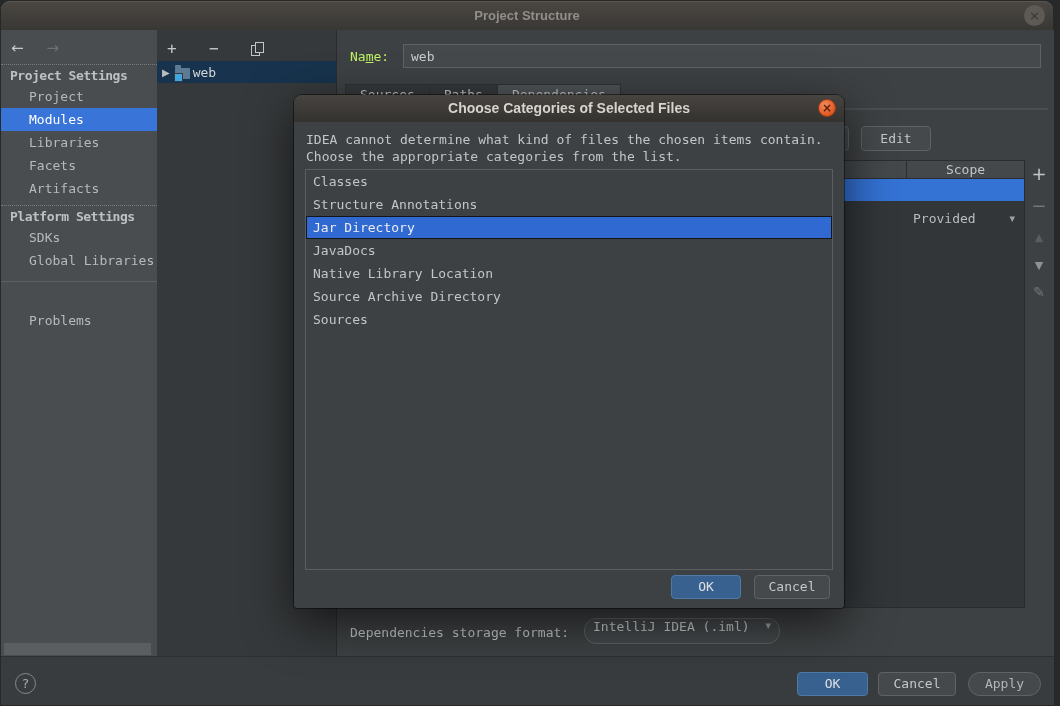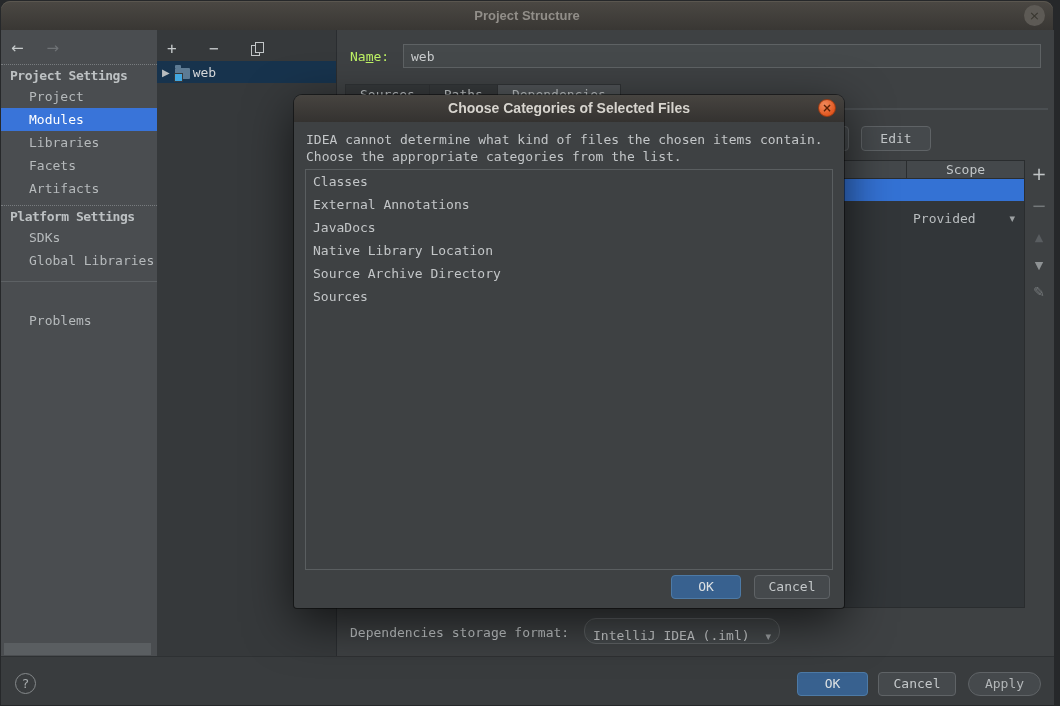--- a/index.html
+++ b/index.html
@@ -92,21 +92,21 @@
     display:flex; flex-direction:column; align-items:center; font-family:"DejaVu Sans", sans-serif; }
   #side-toolbar .i-plus  { color:#c2c6c8; font-size:18px; margin-top:3px; }
   #side-toolbar .i-minus { color:#74787a; font-size:18px; margin-top:11px; }
   #side-toolbar .i-up    { color:#595d60; font-size:11px; margin-top:15px; }
   #side-toolbar .i-down  { color:#8e9294; font-size:11px; margin-top:15px; }
   #side-toolbar .i-pen   { color:#74787a; font-size:14px; margin-top:12px; }
 
   #storage-label { position:absolute; left:13px; top:595px; font-size:13px; color:#c2c6c8; }
   #storage-combo { position:absolute; left:247px; top:588px; width:196px; height:26px;
     background:#44484a; border:1px solid #5e6264; border-radius:12px; display:flex;
-    justify-content:space-between; align-items:flex-end; padding:0 8px; color:#c9cccd; font-size:13px; }
+    justify-content:space-between; align-items:flex-start; padding:0 8px; color:#c9cccd; font-size:13px; }
 
   
   #bottombar { position:absolute; left:1px; top:656px; width:1053px; height:49px;
     background:#393c3e; border-top:1px solid #2e3133; }
   #help-button { position:absolute; left:14px; top:16px; width:21px; height:21px; border-radius:50%;
     border:1px solid #85898b; color:#a6aaac; text-align:center; line-height:19px; font-size:13px; }
   #ok-button     { position:absolute; left:796px; top:15px; width:71px; height:24px; line-height:22px; }
   #cancel-button { position:absolute; left:877px; top:15px; width:78px; height:24px; line-height:22px; }
   #apply-button  { position:absolute; left:967px; top:15px; width:73px; height:24px; line-height:22px; color:#b2b6b8;border-radius:12px; }
 
@@ -228,21 +228,22 @@
   <div id="dlg-titlebar">
     <div class="title">Choose Categories of Selected Files</div>
     <div id="dlg-close">×</div>
   </div>
   <div id="dlg-message">
     <div>IDEA cannot determine what kind of files the chosen items contain.</div>
     <div>Choose the appropriate categories from the list.</div>
   </div>
   <div id="cat-list">
     <div class="cat-item">Classes</div>
-    <div class="cat-item">External Annotations</div>
+    <div class="cat-item">Structure Annotations</div>
+    <div class="cat-item selected">Jar Directory</div>
     <div class="cat-item">JavaDocs</div>
     <div class="cat-item">Native Library Location</div>
     <div class="cat-item">Source Archive Directory</div>
     <div class="cat-item">Sources</div>
   </div>
   <div id="dlg-footer">
     <div id="dlg-ok" class="btn primary">OK</div>
     <div id="dlg-cancel" class="btn">Cancel</div>
   </div>
 </div>

